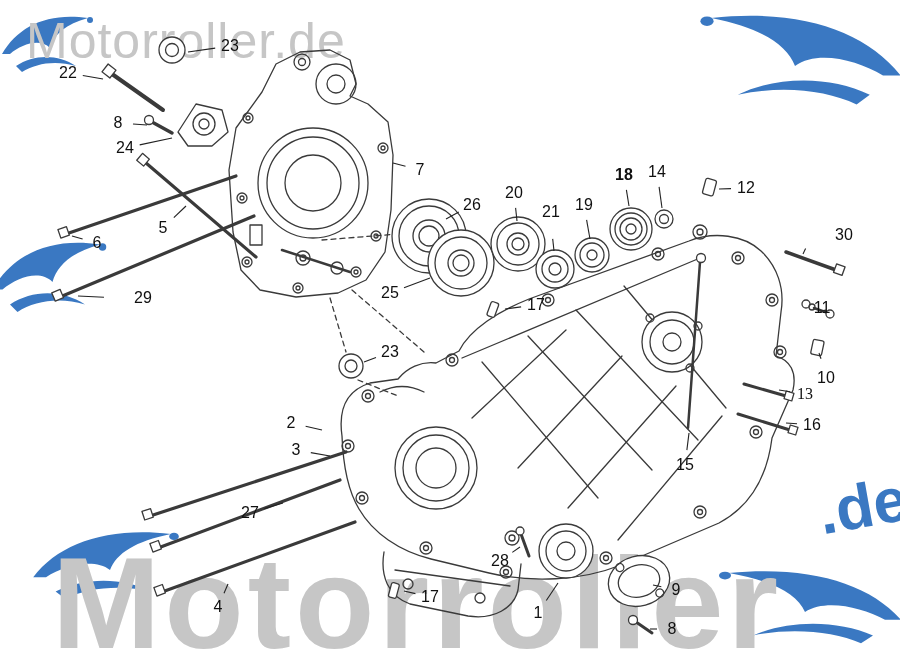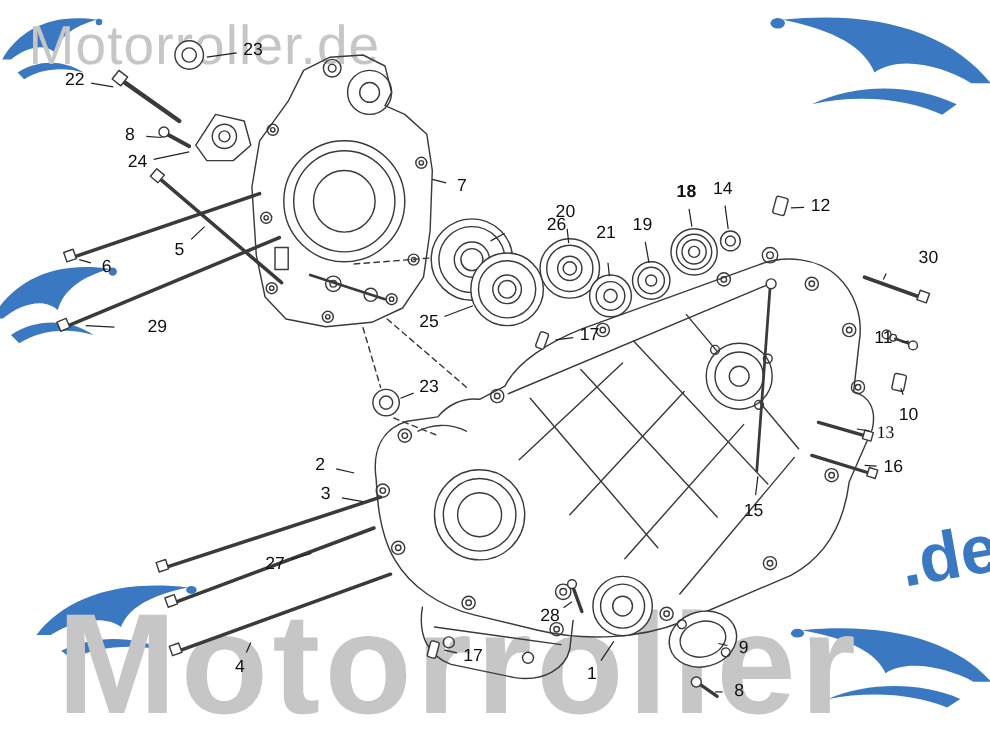--- a/index.html
+++ b/index.html
@@ -330,32 +330,32 @@
       <line x1="657.0" y1="629.0" x2="650" y2="629"></line>
     </svg>
   <div id="label-layer">
       <div class="part-label" style="left: 230px; top: 46px;">23</div>
       <div class="part-label" style="left: 68px; top: 73px;">22</div>
       <div class="part-label" style="left: 118px; top: 123px;">8</div>
       <div class="part-label" style="left: 125px; top: 148px;">24</div>
       <div class="part-label" style="left: 420px; top: 170px;">7</div>
       <div class="part-label" style="left: 163px; top: 228px;">5</div>
       <div class="part-label" style="left: 97px; top: 243px;">6</div>
-      <div class="part-label" style="left: 472px; top: 205px; margin-left: 34px;">26</div>
+      <div class="part-label" style="left: 472px; top: 205px;">26</div>
       <div class="part-label" style="left: 514px; top: 193px;">20</div>
       <div class="part-label" style="left: 584px; top: 205px;">19</div>
       <div class="part-label" style="left: 624px; top: 175px; font-weight: bold;">18</div>
       <div class="part-label" style="left: 657px; top: 172px;">14</div>
       <div class="part-label" style="left: 746px; top: 188px;">12</div>
       <div class="part-label" style="left: 551px; top: 212px;">21</div>
       <div class="part-label" style="left: 390px; top: 293px;">25</div>
       <div class="part-label" style="left: 119px; top: 298px; margin-left: 24px;">29</div>
       <div class="part-label" style="left: 536px; top: 305px;">17</div>
       <div class="part-label" style="left: 844px; top: 235px; text-align: center;">30</div>
-      <div class="part-label" style="left: 803px; top: 308px;">11</div>
+      <div class="part-label" style="left: 822px; top: 308px;">11</div>
       <div class="part-label" style="left: 390px; top: 352px;">23</div>
       <div class="part-label" style="left: 826px; top: 378px;">10</div>
       <div class="part-label" style="left: 805px; top: 394px; font-family: Liberation Serif, serif;">13</div>
       <div class="part-label" style="left: 291px; top: 423px;">2</div>
       <div class="part-label" style="left: 812px; top: 425px;">16</div>
       <div class="part-label" style="left: 296px; top: 450px;">3</div>
       <div class="part-label" style="left: 685px; top: 465px;">15</div>
       <div class="part-label" style="left: 250px; top: 513px;">27</div>
       <div class="part-label" style="left: 500px; top: 561px;">28</div>
       <div class="part-label" style="left: 218px; top: 607px;">4</div>

